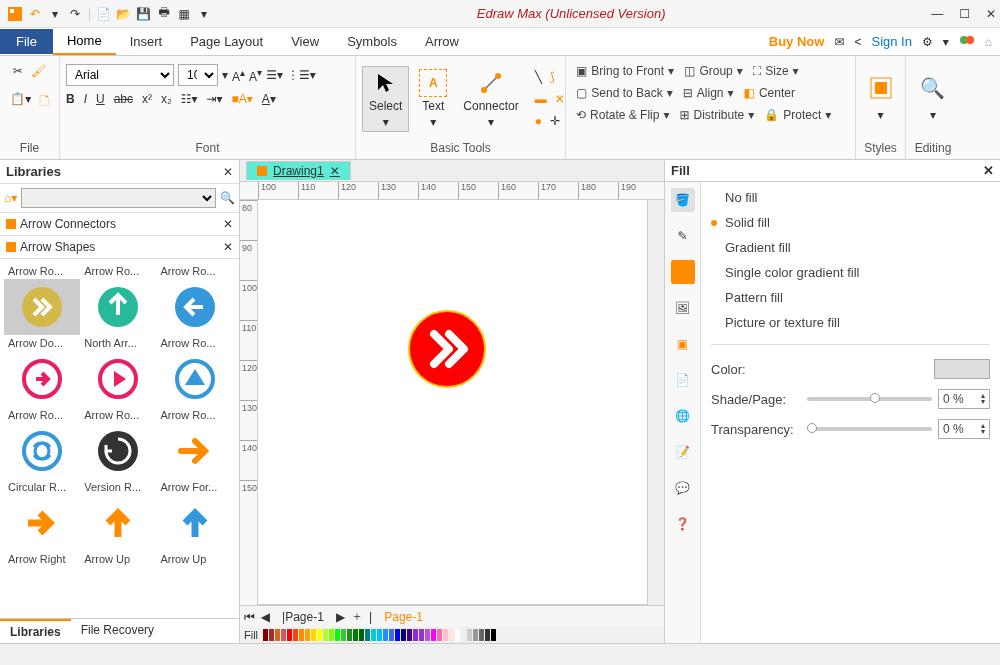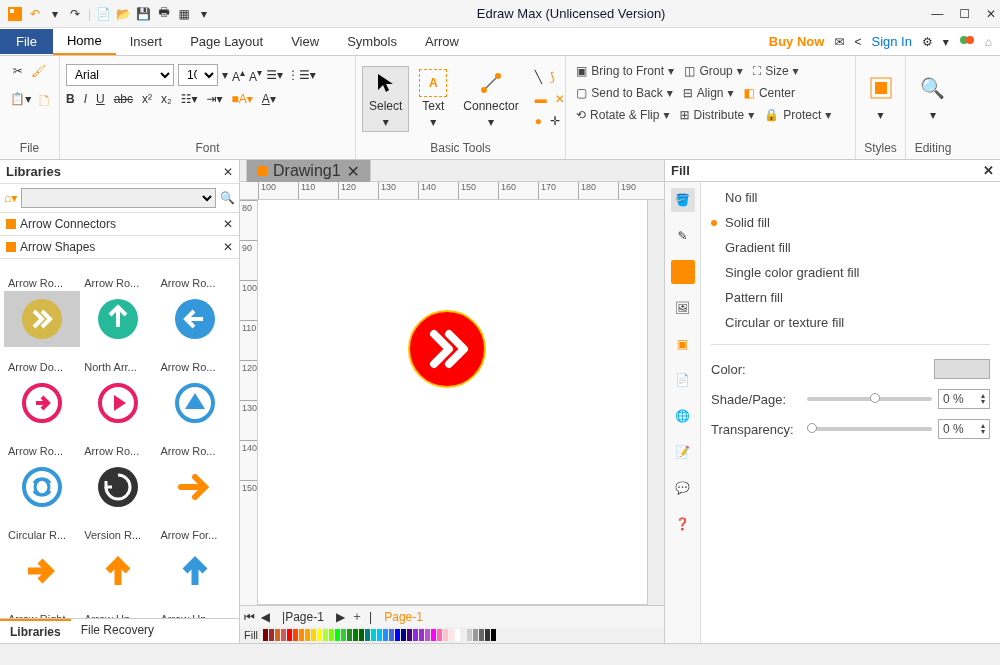--- a/index.html
+++ b/index.html
@@ -1,21 +1,21 @@
 <!DOCTYPE html>
 <html><head>
 <meta charset="utf-8">
 <style>
 * { box-sizing: border-box; margin: 0; padding: 0; font-family: "Segoe UI", Arial, sans-serif; }
 body { width: 1000px; height: 665px; background: #fff; overflow: hidden; font-size: 12px; color: #333; }
 
 
 .titlebar { height: 28px; background: #f5f5f5; display: flex; align-items: center; padding: 0 4px; border-bottom: 1px solid #ddd; }
 .titlebar .left-icons { display: flex; align-items: center; gap: 6px; margin-left: 4px; }
-.titlebar .title { flex: 1; text-align: center; color: #0f172a; font-size: 13px; }
+.titlebar .title { flex: 1; text-align: center; color: #b91c1c; font-size: 13px; font-style: italic; }
 .titlebar .win-controls { display: flex; gap: 16px; align-items: center; }
 .ticon { width: 14px; height: 14px; display: inline-flex; align-items: center; justify-content: center; }
 
 
 .menubar { height: 28px; display: flex; align-items: center; border-bottom: 1px solid #ccc; }
 .menubar .file-tab { background: #2b579a; color: #fff; padding: 5px 16px; font-size: 13px; }
 .menubar .tab { padding: 5px 14px; font-size: 13px; cursor: pointer; }
 .menubar .tab.active { border-bottom: 2px solid #ff8c00; color: #000; }
 .menubar .right { margin-left: auto; display: flex; align-items: center; gap: 10px; padding-right: 8px; }
 .menubar .buy-now { color: #ff8c00; font-weight: bold; font-size: 13px; }
@@ -39,32 +39,32 @@
 
 .libraries { width: 240px; border-right: 1px solid #ccc; display: flex; flex-direction: column; overflow: hidden; }
 .lib-header { display: flex; align-items: center; justify-content: space-between; padding: 4px 6px; border-bottom: 1px solid #ddd; cursor: pointer;}
 .lib-header b { font-size: 13px; font-weight: 600; }
 .lib-search { display: flex; align-items: center; padding: 4px; border-bottom: 1px solid #ddd; gap: 4px; }
 .lib-search select { flex: 1; border: 1px solid #aaa; height: 20px; font-size: 12px; }
 .lib-section { padding: 4px 6px; border-bottom: 1px solid #ddd; display: flex; align-items: center; gap: 4px; font-size: 12px; }
 .lib-section .orange-sq { width: 10px; height: 10px; background: #ff8c00; display: inline-block; }
 .shapes-grid { flex: 1; overflow-y: auto; padding: 4px; }
 .shape-row-lbl { display: flex; }
-.shape-row-lbl > div { width: 33%; font-size: 11px; padding: 2px 4px; white-space: nowrap; overflow: hidden; text-overflow: ellipsis; color: #444; margin-top: 12px; }
+.shape-row-lbl > div { width: 33%; font-size: 11px; padding: 2px 4px; white-space: nowrap; overflow: hidden; text-overflow: ellipsis; color: #444; }
 .shape-row-ico { display: flex; }
 .shape-cell { width: 33%; height: 56px; display: flex; align-items: center; justify-content: center; }
 .shape-cell.sel { background: #ccc; }
 .lib-bottom-tabs { display: flex; border-top: 1px solid #ccc; }
 .lib-bottom-tabs > div { padding: 4px 10px; font-size: 12px; }
 .lib-bottom-tabs .active { border-top: 2px solid #ff8c00; font-weight: 600; }
 
 
 .canvas-area { flex: 1; display: flex; flex-direction: column; background: #f0f0f0; min-width: 0; }
 .doc-tab-row { height: 22px; background: #eee; display: flex; align-items: center; border-bottom: 1px solid #ccc; }
-.doc-tab { background: #a3a3a3; padding: 2px 10px; border: 1px solid #ccc; border-bottom: none; margin-left: 6px; display: flex; align-items: center; gap: 6px; font-size: 16px; }
+.doc-tab { background: #5eead4; padding: 2px 10px; border: 1px solid #ccc; border-bottom: none; margin-left: 6px; display: flex; align-items: center; gap: 6px; font-size: 12px; text-decoration: underline; }
 .doc-tab .orange-sq { width: 10px; height: 10px; background: #ff8c00; display: inline-block; }
 .ruler-h { height: 18px; background: #f8f8f8; border-bottom: 1px solid #ccc; display: flex; font-size: 9px; color: #666; padding-left: 18px; }
 .ruler-h > div { width: 40px; border-left: 1px solid #aaa; padding-left: 2px; }
 .canvas-body { flex: 1; display: flex; overflow: hidden; position: relative; }
 .ruler-v { width: 18px; background: #f8f8f8; border-right: 1px solid #ccc; font-size: 9px; color: #666; }
 .ruler-v > div { height: 40px; border-top: 1px solid #aaa; padding-top: 2px; padding-left: 2px; }
 .canvas { flex: 1; background: #fff; position: relative; border-right: 1px solid #ccc; border-bottom: 1px solid #ccc; }
 .shape-on-canvas { position: absolute; left: 150px; top: 110px; width: 78px; height: 78px; border-radius: 50%; background: red; border: 2px solid #ffc000; display: flex; align-items: center; justify-content: center; }
 .scrollbar-v { width: 16px; background: #eee; }
 .page-tabs { height: 22px; display: flex; align-items: center; background: #f5f5f5; border-top: 1px solid #ccc; font-size: 12px; gap: 6px; padding-left: 4px; }
@@ -538,21 +538,21 @@
         <div class="radio-row">
             <span style="width:6px"></span>
             <span>Single color gradient fill</span>
           </div>
         <div class="radio-row">
             <span style="width:6px"></span>
             <span>Pattern fill</span>
           </div>
         <div class="radio-row">
             <span style="width:6px"></span>
-            <span>Circular or texture fill</span>
+            <span>Picture or texture fill</span>
           </div>
         <div class="hr"></div>
         <div class="ctrl-row">
           <span class="lbl">Color:</span>
           <span style="flex:1"></span>
           <div class="color-swatch-btn"></div>
         </div>
         <div class="ctrl-row">
           <span class="lbl">Shade/Page:</span>
           <div class="slider">

